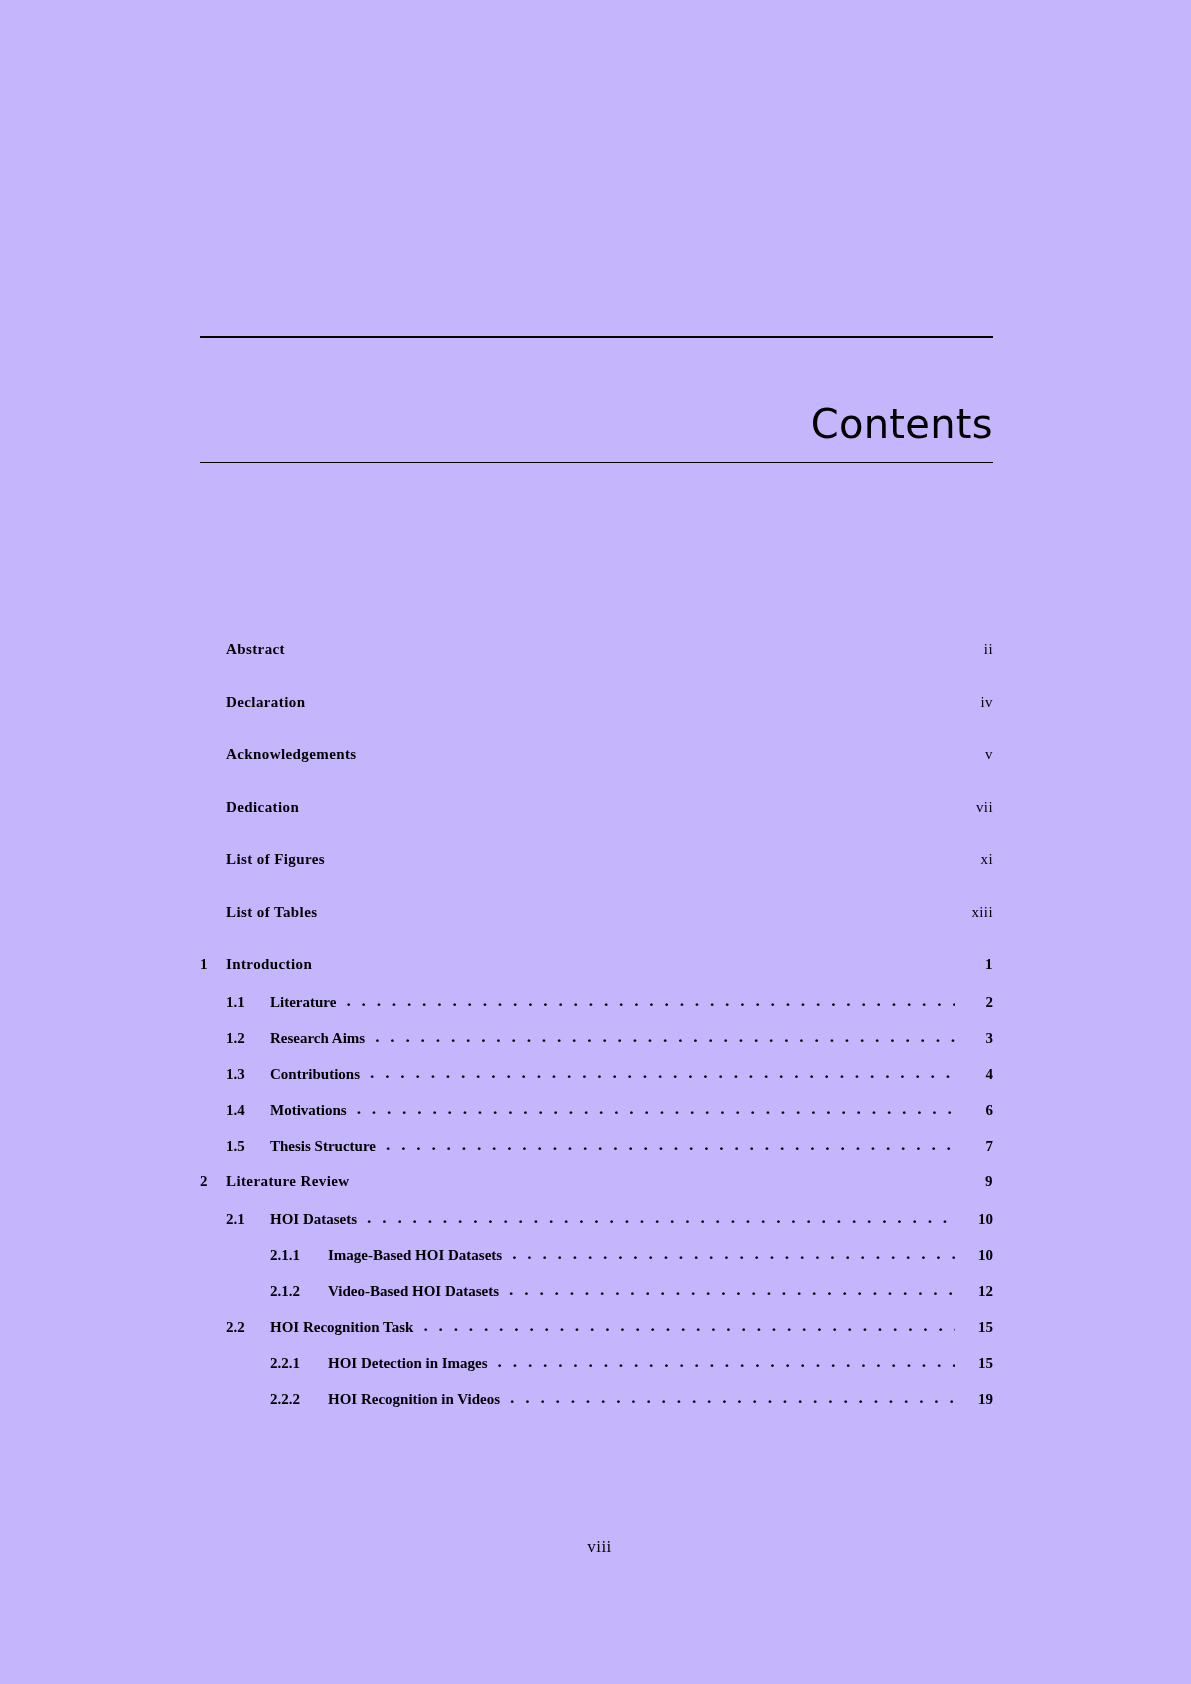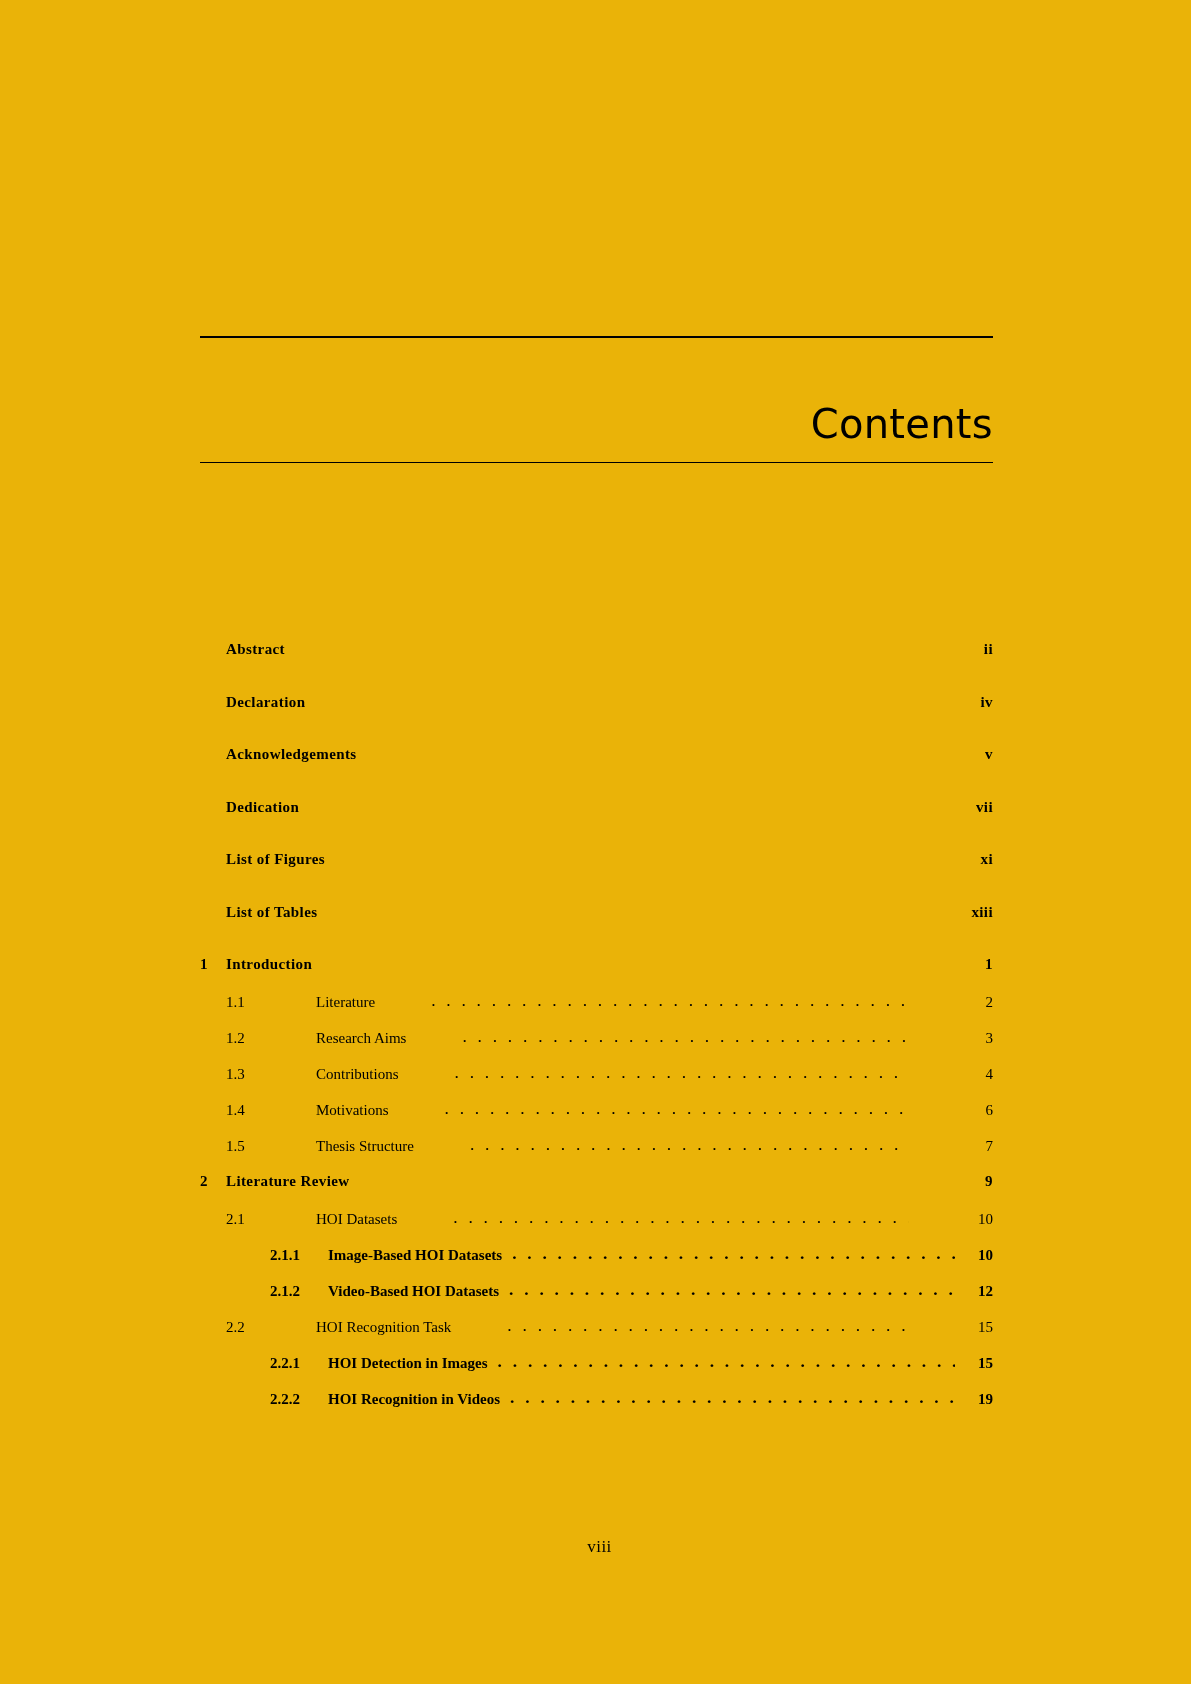--- a/index.html
+++ b/index.html
@@ -12,21 +12,21 @@
     height: 1684px;
     position: relative;
     font-family: "Liberation Serif", "DejaVu Serif", serif;
     color: #000000;
     overflow: hidden;
   }
 
   .page {
     position: absolute;
     inset: 0;
-    background: #eab308;
+    background: #c4b5fd;
     padding-left: 20px;
   }
 
   
   .heading-block {
     position: absolute;
     left: 200px;
     top: 336px;
     width: 793px;
   }
@@ -72,21 +72,21 @@
     letter-spacing: 0.4px;
   }
   .front-row .fm-title {
     flex: 0 0 auto;
     padding-left: 26px;
   }
   .front-row .spacer { flex: 1 1 auto; }
   .front-row .fm-page {
     flex: 0 0 auto;
     text-align: right;
-    font-weight: 700;
+    font-weight: 400;
   }
 
   
   .chap-row {
     font-weight: 700;
     margin-top: 17px;
     margin-bottom: 18px;
     letter-spacing: 0.4px;
   }
   .chap-row .num {
@@ -95,23 +95,22 @@
   }
   .chap-row .title { flex: 0 0 auto; }
   .chap-row .spacer { flex: 1 1 auto; }
   .chap-row .pg {
     flex: 0 0 auto;
     text-align: right;
   }
 
   
   .sec-row {
-    font-weight: 400;
+    font-weight: 700;
     margin-bottom: 15px;
-    gap: 46px;
   }
   .sec-row .num {
     flex: 0 0 44px;
     padding-left: 26px;
     box-sizing: content-box;
     text-align: left;
   }
   .sec-row .title {
     flex: 0 0 auto;
     padding-right: 6px;

